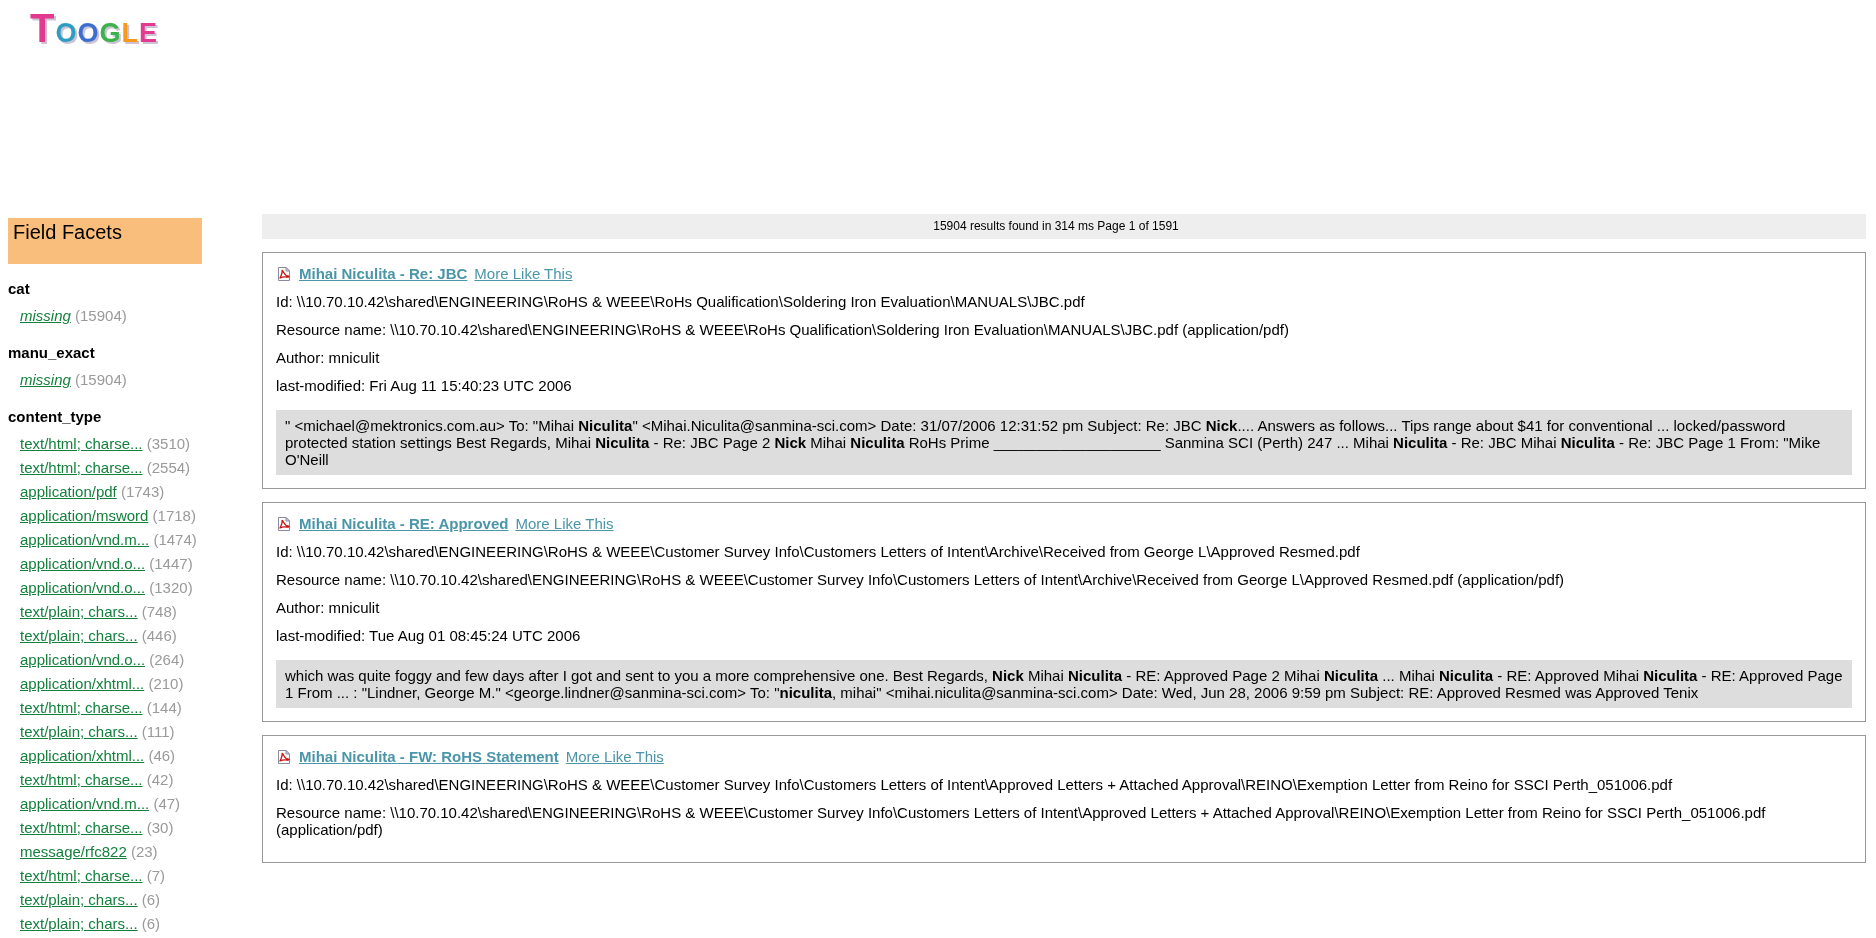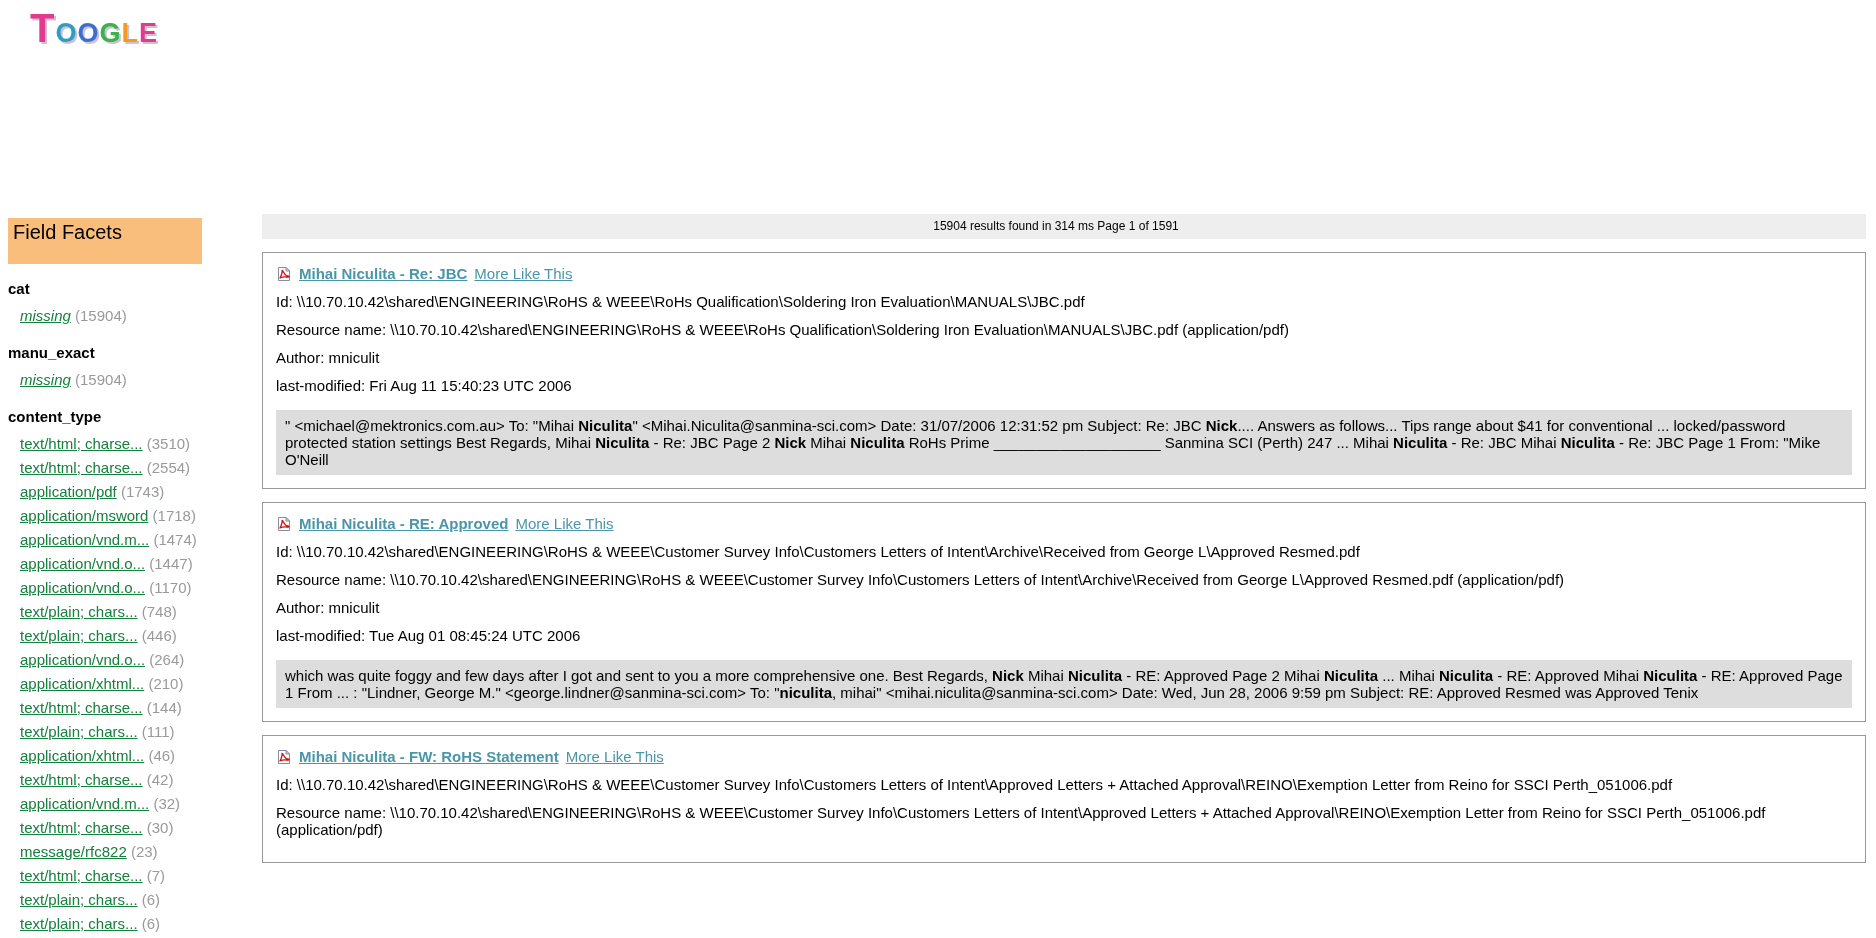--- a/index.html
+++ b/index.html
@@ -112,21 +112,21 @@
 
   <div class="facet-item">
     <a class="facet-link">application/vnd.m...</a><span class="facet-count"> (1474)</span>
   </div>
 
   <div class="facet-item">
     <a class="facet-link">application/vnd.o...</a><span class="facet-count"> (1447)</span>
   </div>
 
   <div class="facet-item">
-    <a class="facet-link">application/vnd.o...</a><span class="facet-count"> (1170)</span>
+    <a class="facet-link">application/vnd.o...</a><span class="facet-count"> (1320)</span>
   </div>
 
   <div class="facet-item">
     <a class="facet-link">text/plain; chars...</a><span class="facet-count"> (748)</span>
   </div>
 
   <div class="facet-item">
     <a class="facet-link">text/plain; chars...</a><span class="facet-count"> (446)</span>
   </div>
 
@@ -148,21 +148,21 @@
 
   <div class="facet-item">
     <a class="facet-link">application/xhtml...</a><span class="facet-count"> (46)</span>
   </div>
 
   <div class="facet-item">
     <a class="facet-link">text/html; charse...</a><span class="facet-count"> (42)</span>
   </div>
 
   <div class="facet-item">
-    <a class="facet-link">application/vnd.m...</a><span class="facet-count"> (32)</span>
+    <a class="facet-link">application/vnd.m...</a><span class="facet-count"> (47)</span>
   </div>
 
   <div class="facet-item">
     <a class="facet-link">text/html; charse...</a><span class="facet-count"> (30)</span>
   </div>
 
   <div class="facet-item">
     <a class="facet-link">message/rfc822</a><span class="facet-count"> (23)</span>
   </div>
 

